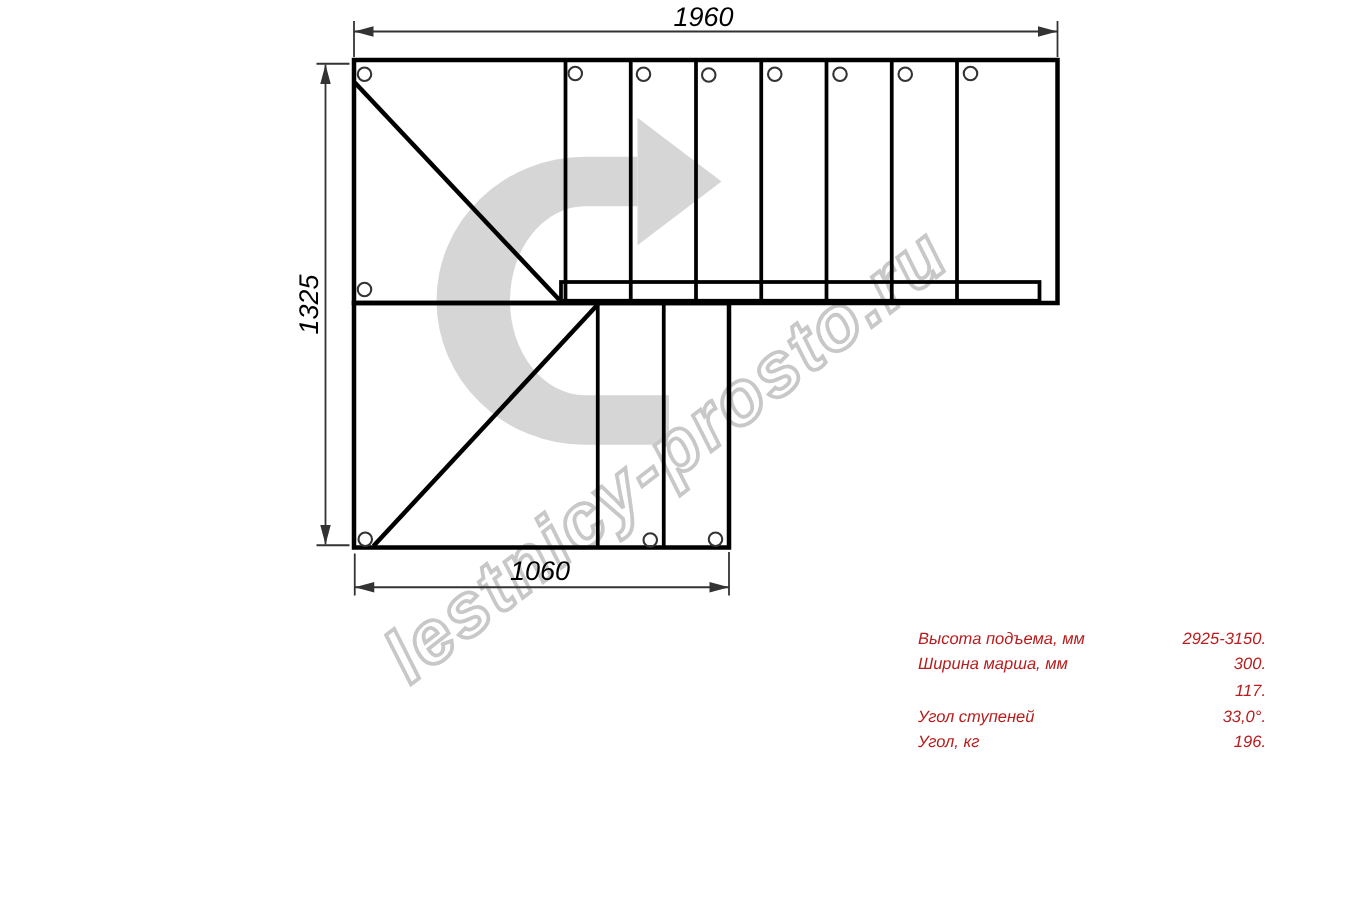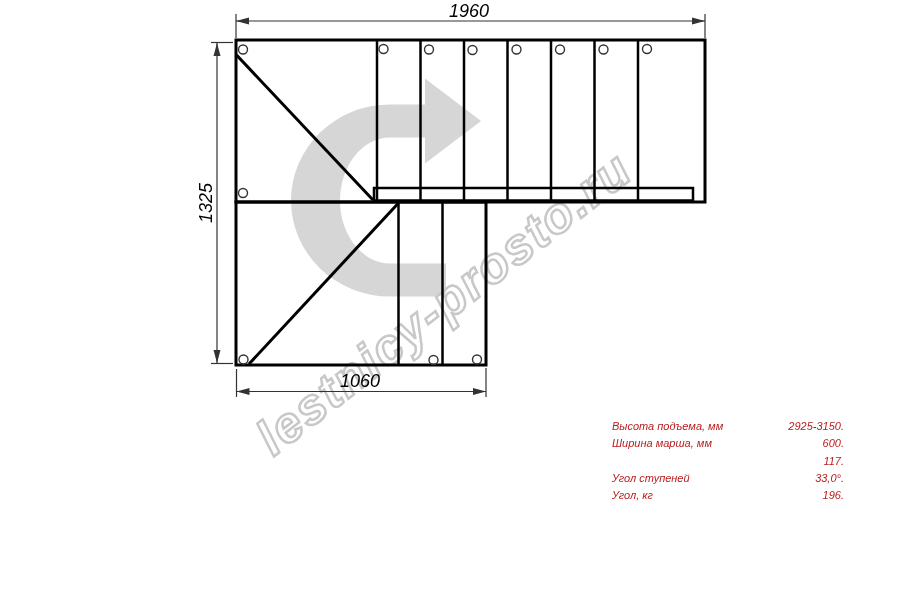--- a/index.html
+++ b/index.html
@@ -125,21 +125,21 @@
     <text class="dim-text" x="360" y="386.5" text-anchor="middle">1060</text>
   </svg>
 
   <div id="specs">
     <div class="spec-row">
       <span class="spec-label">Высота подъема, мм</span>
       <span class="spec-value">2925-3150.</span>
     </div>
     <div class="spec-row">
       <span class="spec-label">Ширина марша, мм</span>
-      <span class="spec-value">600.</span>
+      <span class="spec-value">300.</span>
     </div>
     <div class="spec-row">
       <span class="spec-value">117.</span>
     </div>
     <div class="spec-row">
       <span class="spec-label">Угол ступеней</span>
       <span class="spec-value">33,0°.</span>
     </div>
     <div class="spec-row">
       <span class="spec-label">Угол, кг</span>

